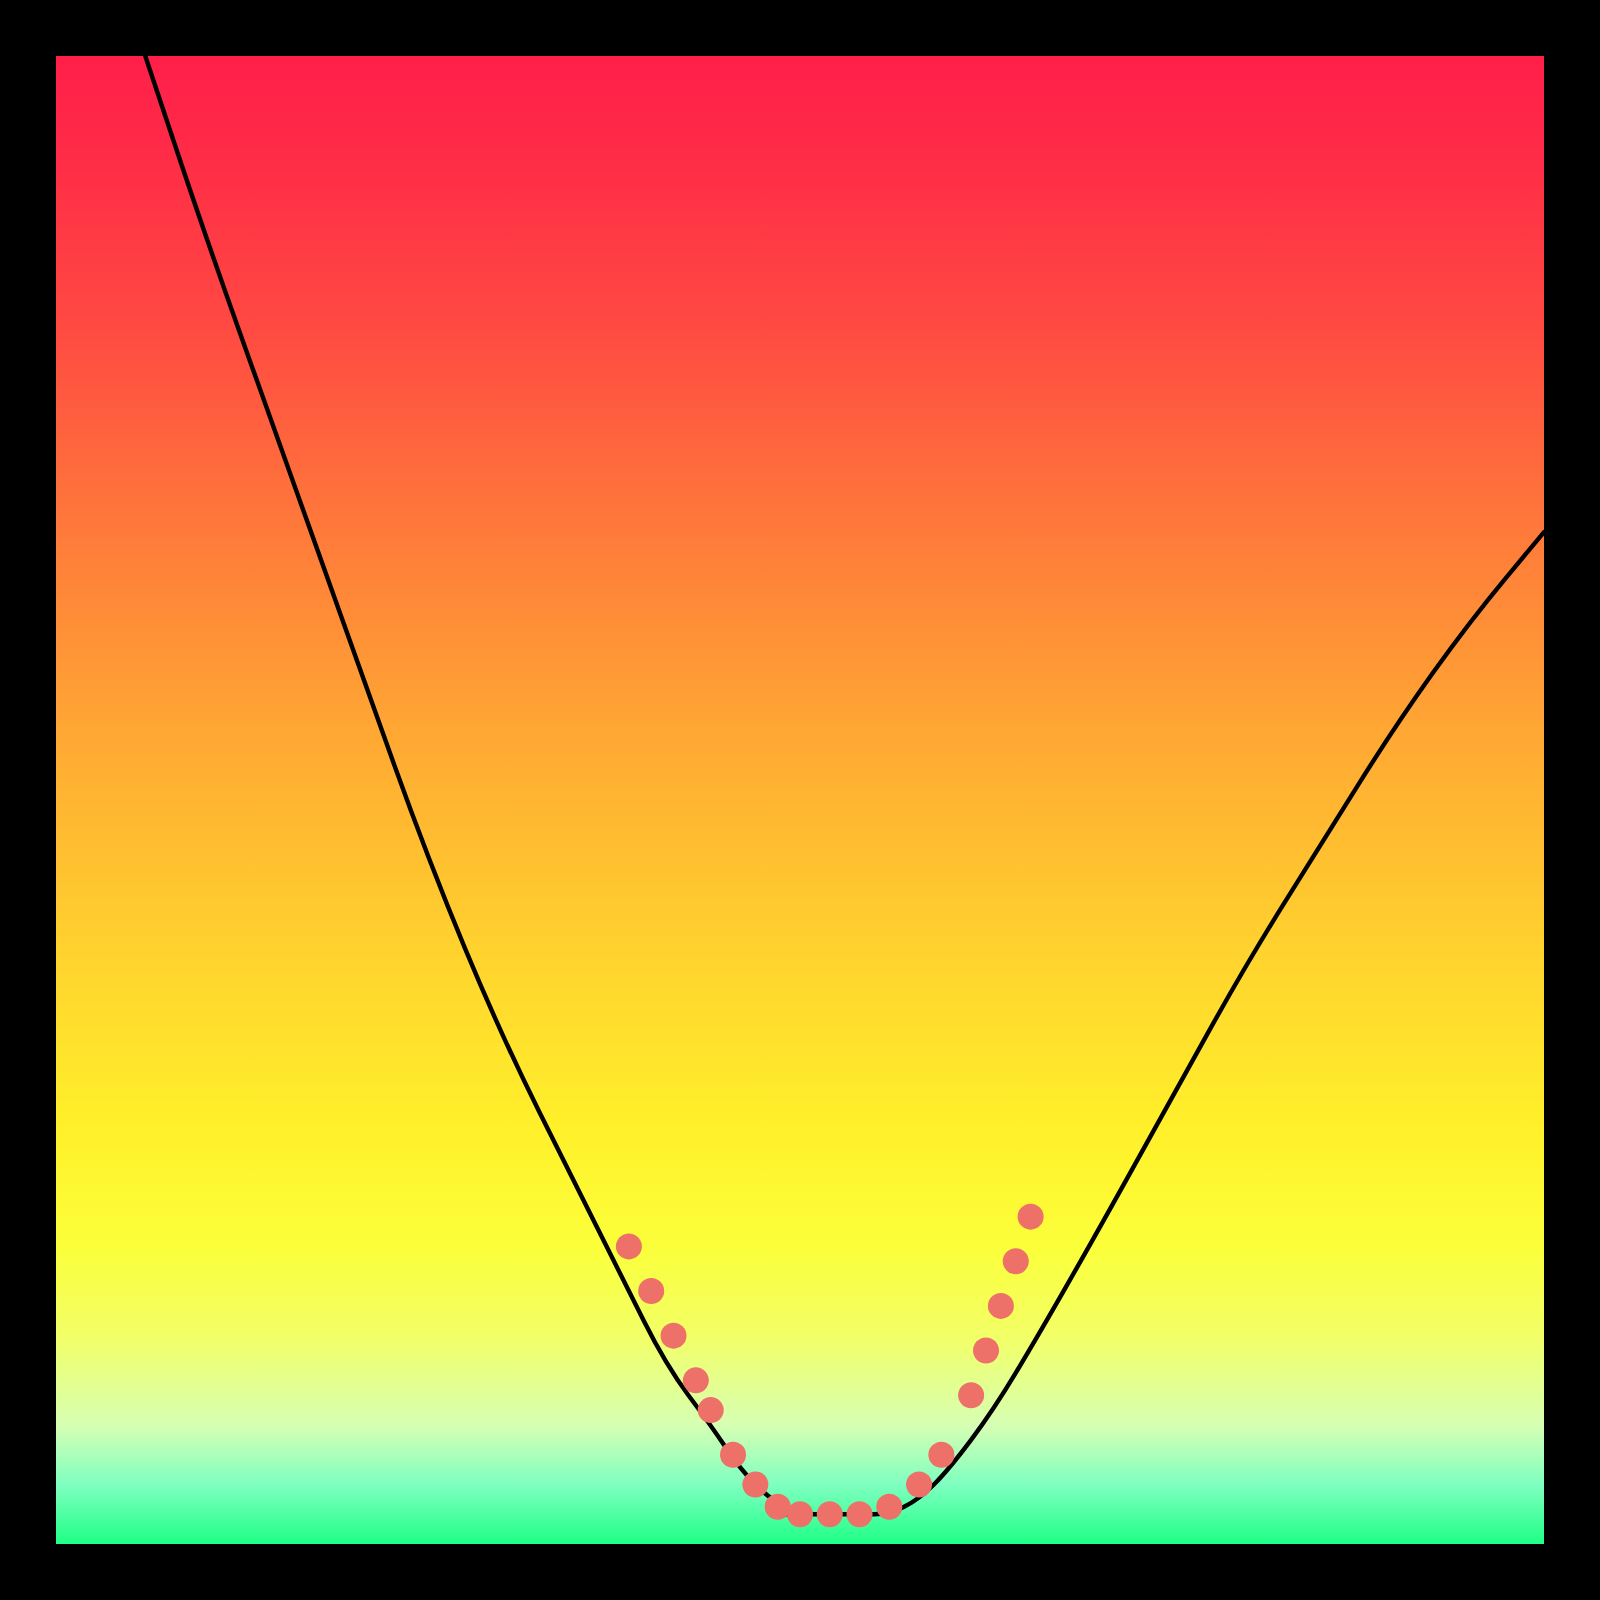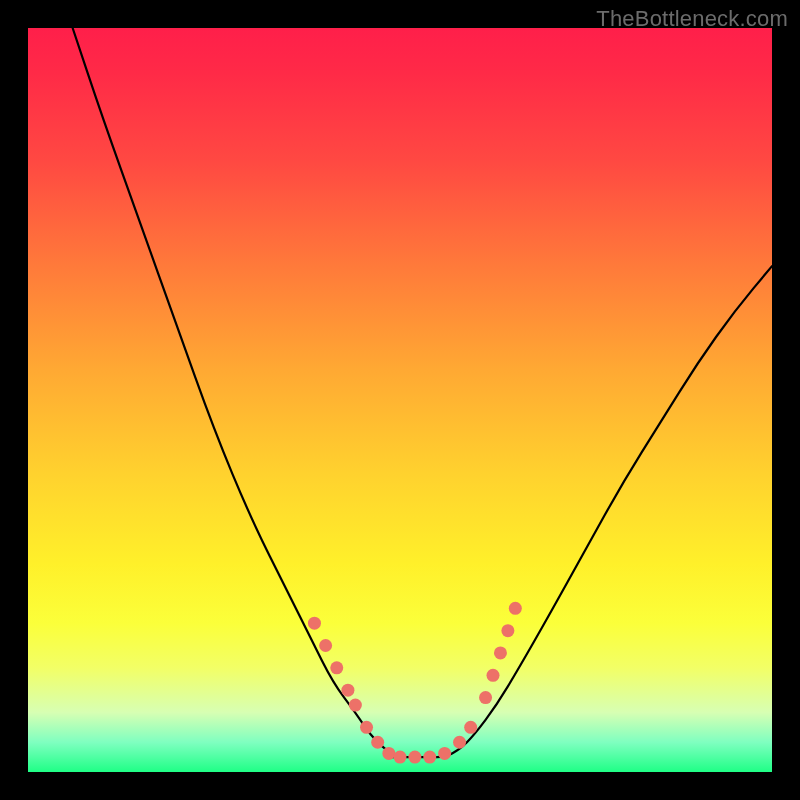--- a/index.html
+++ b/index.html
@@ -86,14 +86,13 @@
           <circle cx="431.52" cy="714.24" r="6.5" fill="#ed7168" stroke="#ed7168" stroke-width="0"></circle>
           <circle cx="442.68" cy="699.36" r="6.5" fill="#ed7168" stroke="#ed7168" stroke-width="0"></circle>
           <circle cx="457.56" cy="669.6" r="6.5" fill="#ed7168" stroke="#ed7168" stroke-width="0"></circle>
           <circle cx="465" cy="647.28" r="6.5" fill="#ed7168" stroke="#ed7168" stroke-width="0"></circle>
           <circle cx="472.44" cy="624.96" r="6.5" fill="#ed7168" stroke="#ed7168" stroke-width="0"></circle>
           <circle cx="479.88" cy="602.64" r="6.5" fill="#ed7168" stroke="#ed7168" stroke-width="0"></circle>
           <circle cx="487.32" cy="580.3199999999999" r="6.5" fill="#ed7168" stroke="#ed7168" stroke-width="0"></circle>
         </g>
     </svg>
   </div>
-  <div class="watermark">TheBottleneck.com</div>
 </div>
 
 </body></html>

